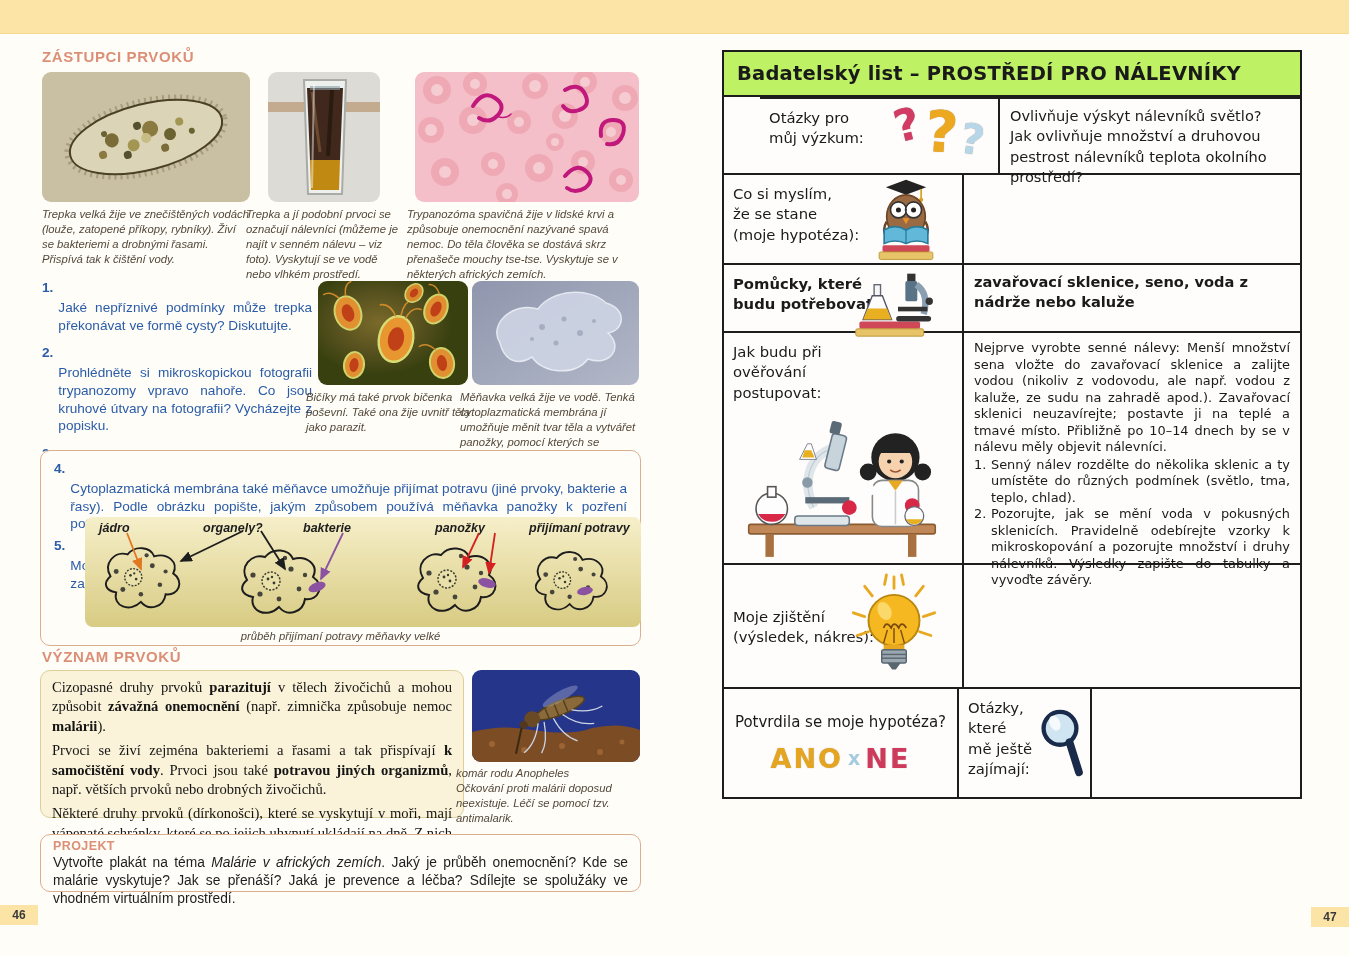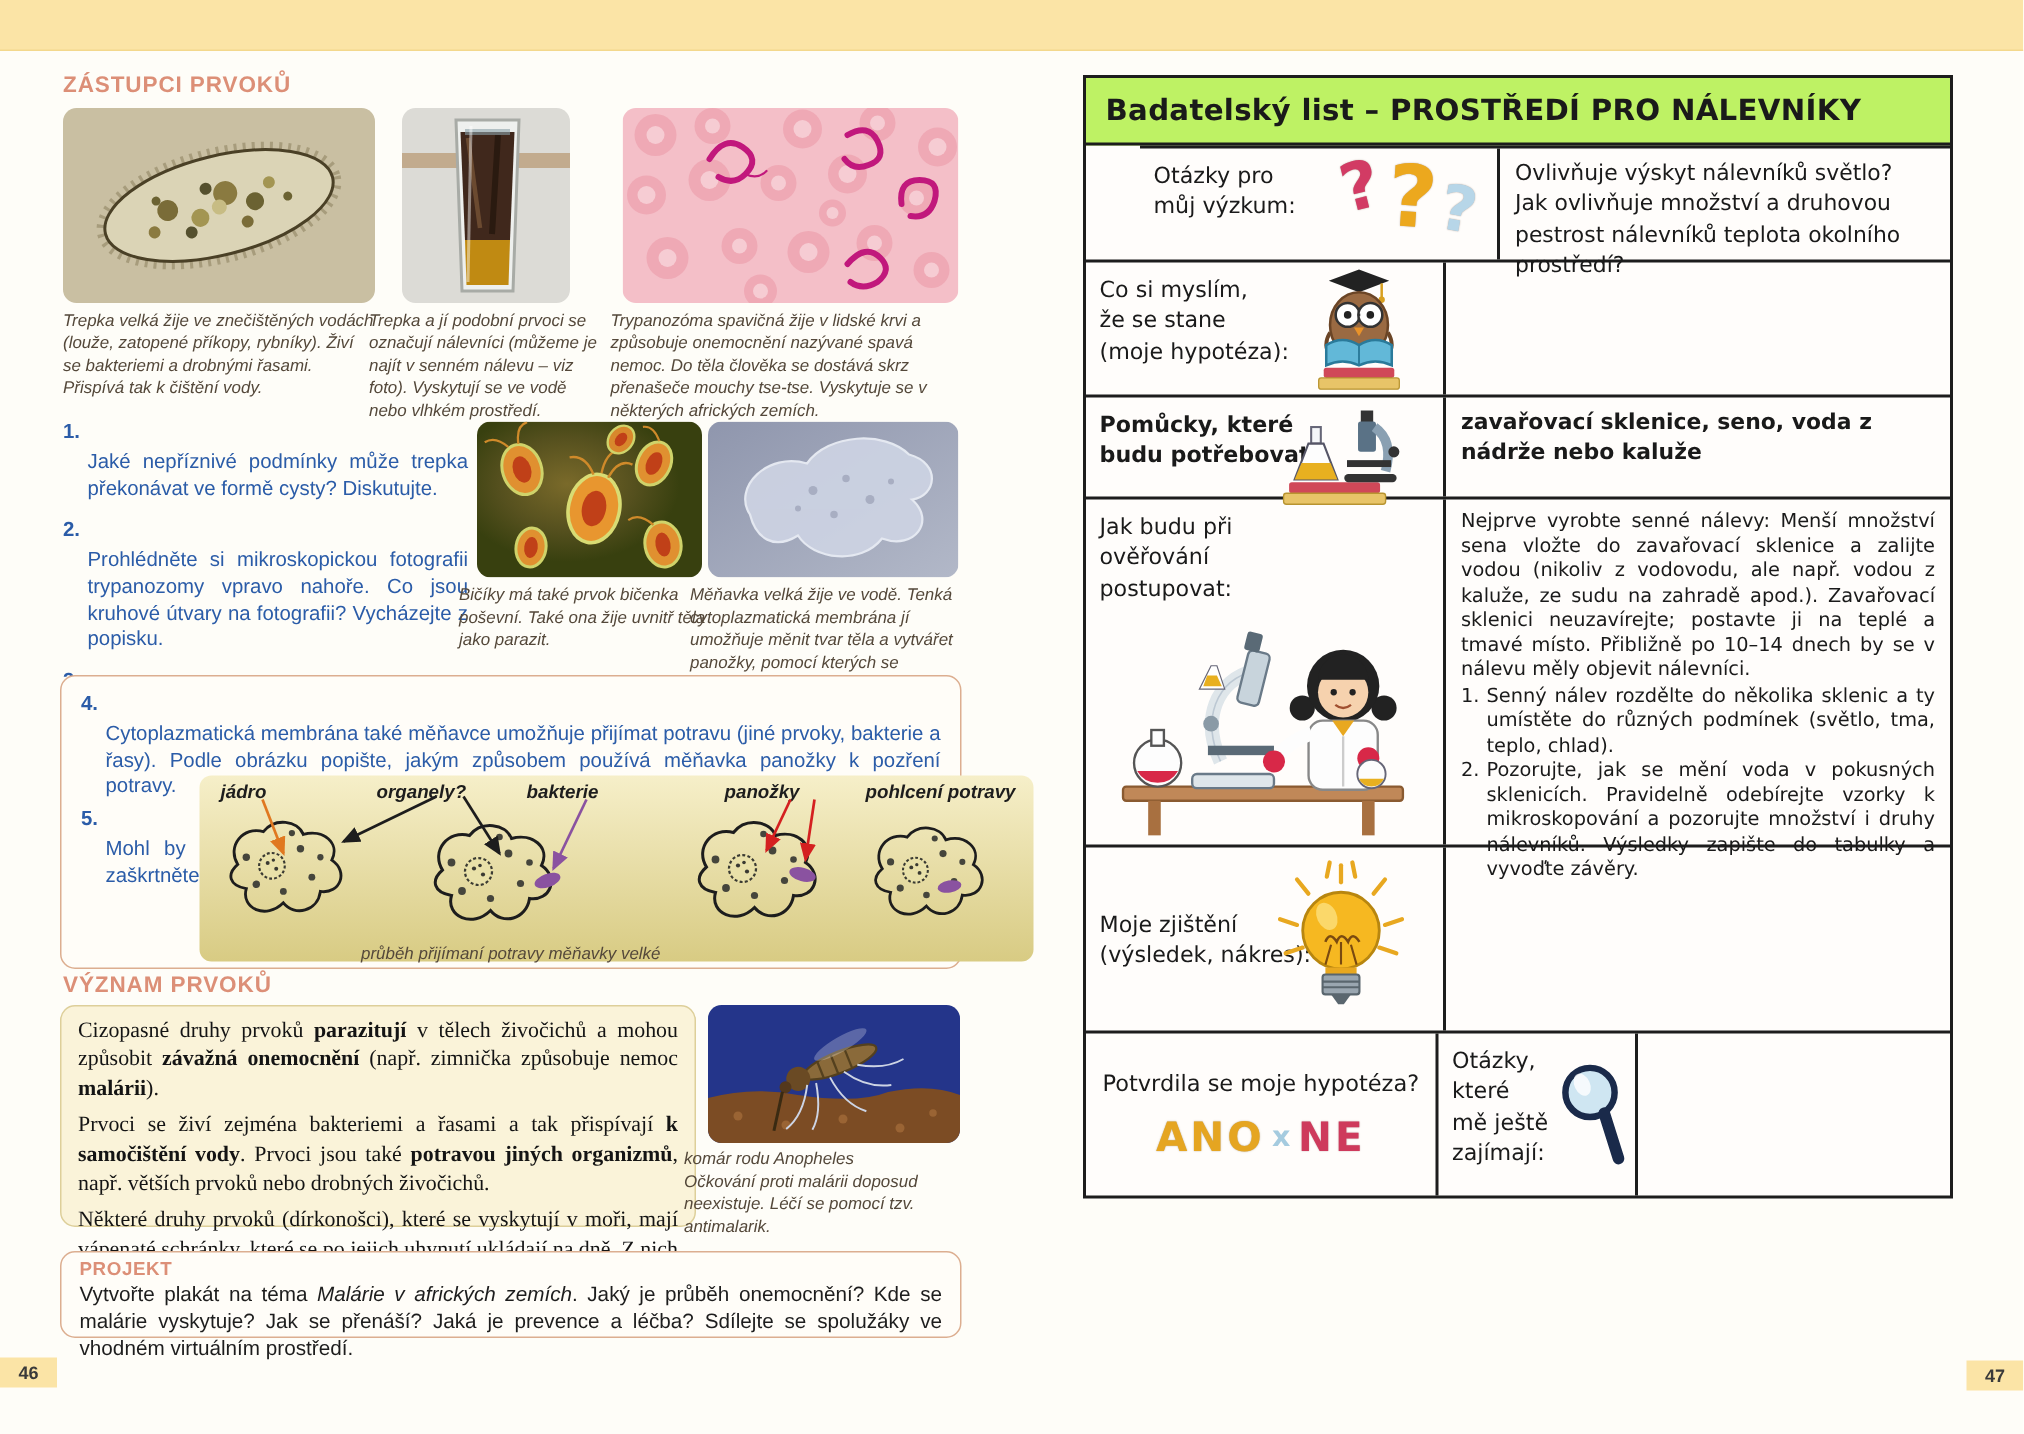--- a/index.html
+++ b/index.html
@@ -244,26 +244,26 @@
         <span class="qtext">Cytoplazmatická membrána také měňavce umožňuje přijímat potravu (jiné prvoky, bakterie a řasy). Podle obrázku popište, jakým způsobem používá měňavka panožky k pozření potravy.</span>
       </div>
     <div class="q item5line">
         <span class="qno">5.</span>
         <span class="qtext">
           <span>Mohl by být povrch těla měňavky pokryt buněčnou stěnou? Diskutujte a zaškrtněte:</span>
           <span class="ansright">ANO / NE</span>
         </span>
       </div>
 
-    <div class="panel" style="left:44px;top:66px;width:556px;height:124px;margin-left:48px;">
+    <div class="panel" style="left:44px;top:66px;width:556px;height:110px;">
       <span class="dlabel" style="left:14px;top:4px;">jádro</span>
       <span class="dlabel" style="left:118px;top:4px;">organely?</span>
       <span class="dlabel" style="left:218px;top:4px;">bakterie</span>
       <span class="dlabel" style="left:350px;top:4px;">panožky</span>
-      <span class="dlabel" style="left:444px;top:4px;">pohlcení potravy</span>
+      <span class="dlabel" style="left:444px;top:4px;">přijímaní potravy</span>
       <svg width="556" height="104" viewBox="0 0 556 104" style="position:absolute;left:0;top:0;">
         <defs>
           <marker id="arr" markerWidth="8" markerHeight="8" refX="6" refY="3" orient="auto">
               <path d="M0,0 L7,3 L0,6 Z" fill="context-stroke"></path>
             </marker>
           <g id="blob">
             <path d="M10,35 C2,22 14,8 28,12 C36,2 52,4 56,14 C70,10 82,20 76,32 C88,40 82,56 68,54 C66,68 50,72 42,62 C30,74 12,66 16,52 C4,50 2,42 10,35 Z" fill="none" stroke="#1d1d1d" stroke-width="2"></path>
             <circle cx="34" cy="36" r="9" fill="#e9e1a9" stroke="#3a3a32" stroke-width="1.5" stroke-dasharray="2 1.5"></circle>
             <circle cx="31" cy="34" r="1.4" fill="#3a3a32"></circle>
               <circle cx="37" cy="38" r="1.4" fill="#3a3a32"></circle>

